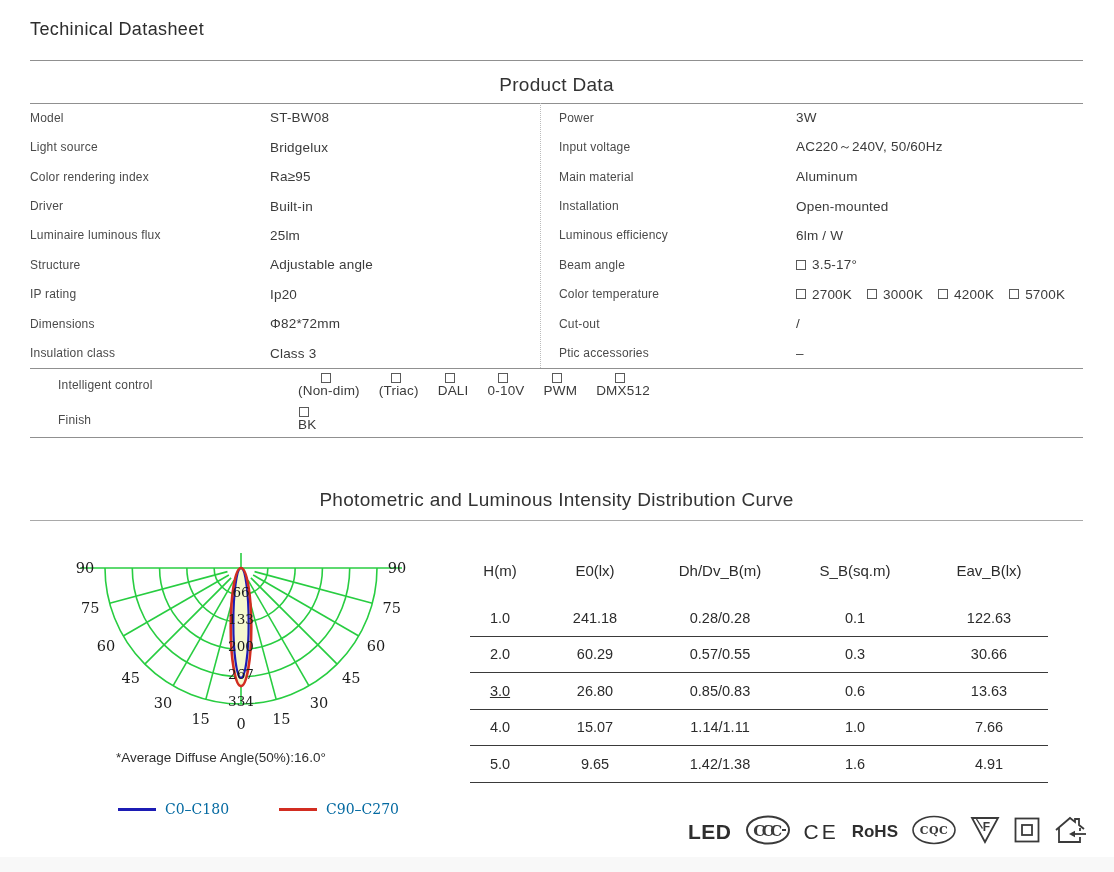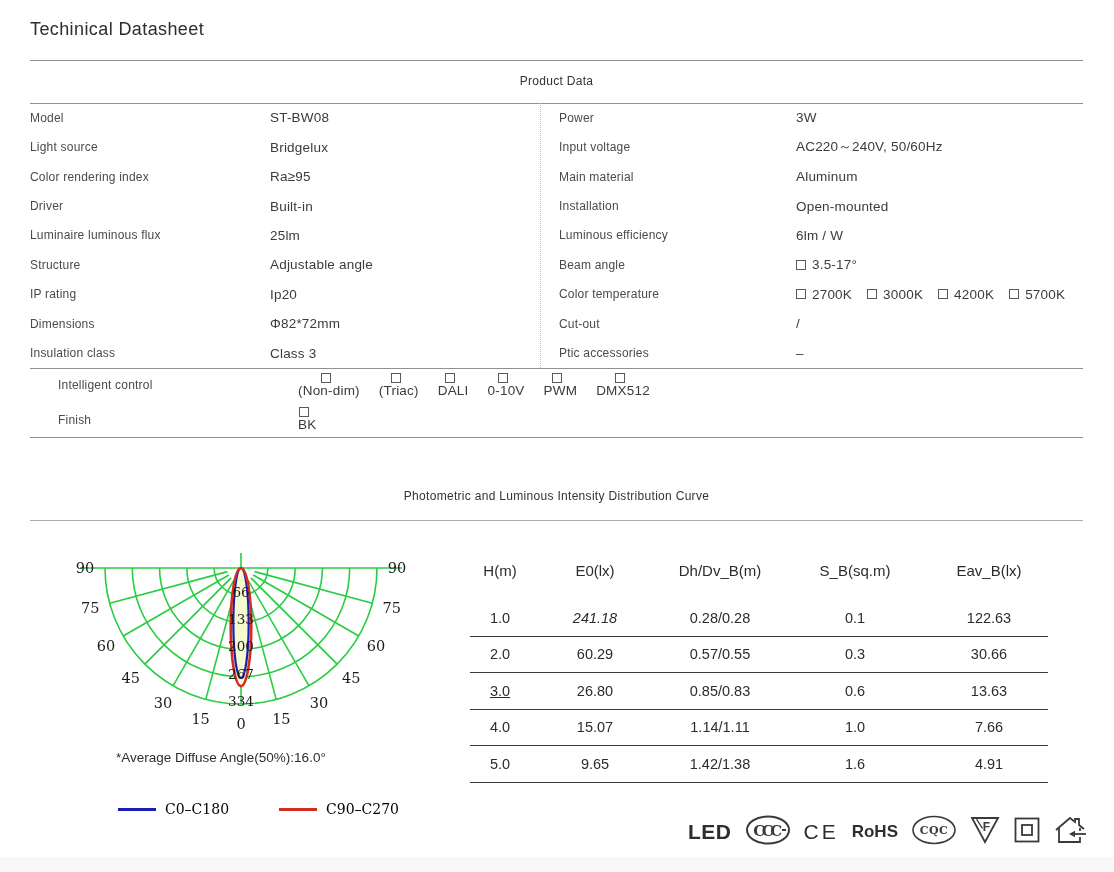--- a/index.html
+++ b/index.html
@@ -8,41 +8,41 @@
     font-family:"Liberation Sans","DejaVu Sans",sans-serif;color:#3c3c3c;overflow:hidden;
   }
   .page-title{
     position:absolute;left:30px;top:19px;font-size:18px;font-weight:500;
     letter-spacing:.4px;color:#2d2d2d;
   }
   .hline{position:absolute;left:30px;width:1053px;border-top:1px solid #909090;height:0;}
   .hline.light{border-top-color:#a9a9a9;}
   .section-title{
     position:absolute;left:30px;width:1053px;text-align:center;
-    font-size:12px;color:#333;letter-spacing:.3px;
+    font-size:19px;color:#333;letter-spacing:.3px;
   }
   
   #pd-left{position:absolute;left:30px;top:103px;width:510px;height:265px;display:flex;flex-direction:column;}
   #pd-right{position:absolute;left:540px;top:103px;width:543px;height:265px;display:flex;flex-direction:column;border-left:1px dotted #bcbcbc;box-sizing:border-box;}
   #pd-control{position:absolute;left:30px;top:368px;width:1053px;height:69px;display:flex;flex-direction:column;justify-content:space-around;margin-left:28px;}
   .prow{flex:1;display:flex;align-items:center;}
   #pd-control .prow{flex:0 0 30px;}
   .plabel{font-size:12px;color:#4a4a4a;flex:0 0 240px;letter-spacing:.2px;}
   #pd-right .plabel{flex:0 0 237px;padding-left:18px;}
   .pvalue{font-size:13.5px;color:#3b3b3b;letter-spacing:.2px;display:flex;align-items:center;flex-wrap:nowrap;}
   .opt{display:inline-flex;align-items:center;margin-right:15px;white-space:nowrap;}
   #pd-control .opt{margin-right:19px;flex-direction:column;}
   .cbox{width:8px;height:8px;border:1px solid #5a5a5a;display:inline-block;margin-right:6px;flex:0 0 auto;}
   
   #polar{position:absolute;left:60px;top:548px;}
   #caption{position:absolute;left:116px;top:750px;font-size:13.5px;color:#2e2e2e;}
   #legend{position:absolute;left:118px;top:801px;display:flex;align-items:center;}
   .legend-item{display:inline-flex;align-items:center;margin-right:50px;}
   .lswatch{width:38px;height:3px;display:inline-block;margin-right:9px;}
-  .llabel{font-family:"DejaVu Serif","Liberation Serif",serif;font-size:14px;color:#000000;}
+  .llabel{font-family:"DejaVu Serif","Liberation Serif",serif;font-size:14px;color:#0369a1;}
   
   #ptable{position:absolute;left:470px;top:554px;width:578px;}
   .pt-header{display:flex;height:32px;align-items:center;margin-bottom:14px;}
   .pt-row{display:flex;height:36.5px;align-items:center;border-bottom:1.5px solid #3a3a3a;box-sizing:border-box;}
   .pt-cell{text-align:center;font-size:14.5px;color:#2c2c2c;flex:0 0 auto;}
   .pt-header .pt-cell{font-size:15px;}
   
   #certs{position:absolute;left:688px;top:810px;height:44px;display:flex;align-items:center;gap:13px;}
   .cert-text{font-weight:bold;color:#2e2e2e;}
   .cert-led{font-size:21px;letter-spacing:.5px;}
@@ -260,21 +260,21 @@
   <div id="ptable">
       <div class="pt-header">
         <div class="pt-cell" style="width: 60px;">H(m)</div>
         <div class="pt-cell" style="width: 130px;">E0(lx)</div>
         <div class="pt-cell" style="width: 120px;">Dh/Dv_B(m)</div>
         <div class="pt-cell" style="width: 150px;">S_B(sq.m)</div>
         <div class="pt-cell" style="width: 118px;">Eav_B(lx)</div>
       </div>
       <div class="pt-row">
         <div class="pt-cell" style="width: 60px;">1.0</div>
-        <div class="pt-cell" style="width: 130px; font-style: italic;">241.18</div>
+        <div class="pt-cell" style="width: 130px;">241.18</div>
         <div class="pt-cell" style="width: 120px;">0.28/0.28</div>
         <div class="pt-cell" style="width: 150px;">0.1</div>
         <div class="pt-cell" style="width: 118px;">122.63</div>
       </div>
       <div class="pt-row">
         <div class="pt-cell" style="width: 60px;">2.0</div>
         <div class="pt-cell" style="width: 130px;">60.29</div>
         <div class="pt-cell" style="width: 120px;">0.57/0.55</div>
         <div class="pt-cell" style="width: 150px;">0.3</div>
         <div class="pt-cell" style="width: 118px;">30.66</div>

